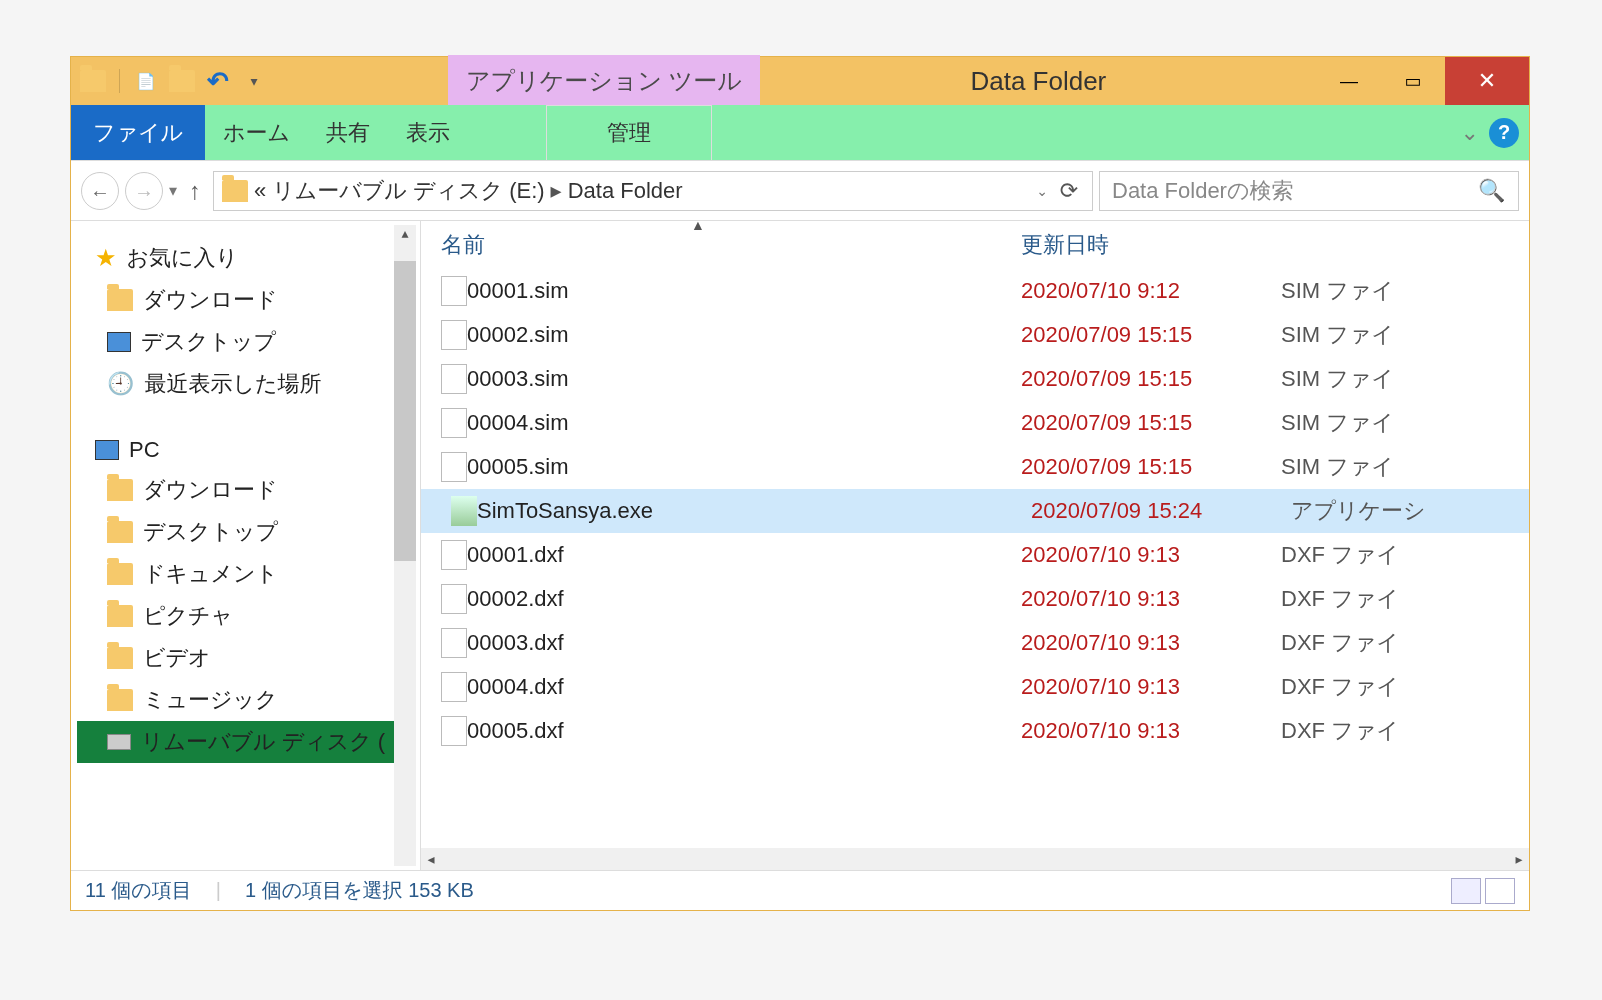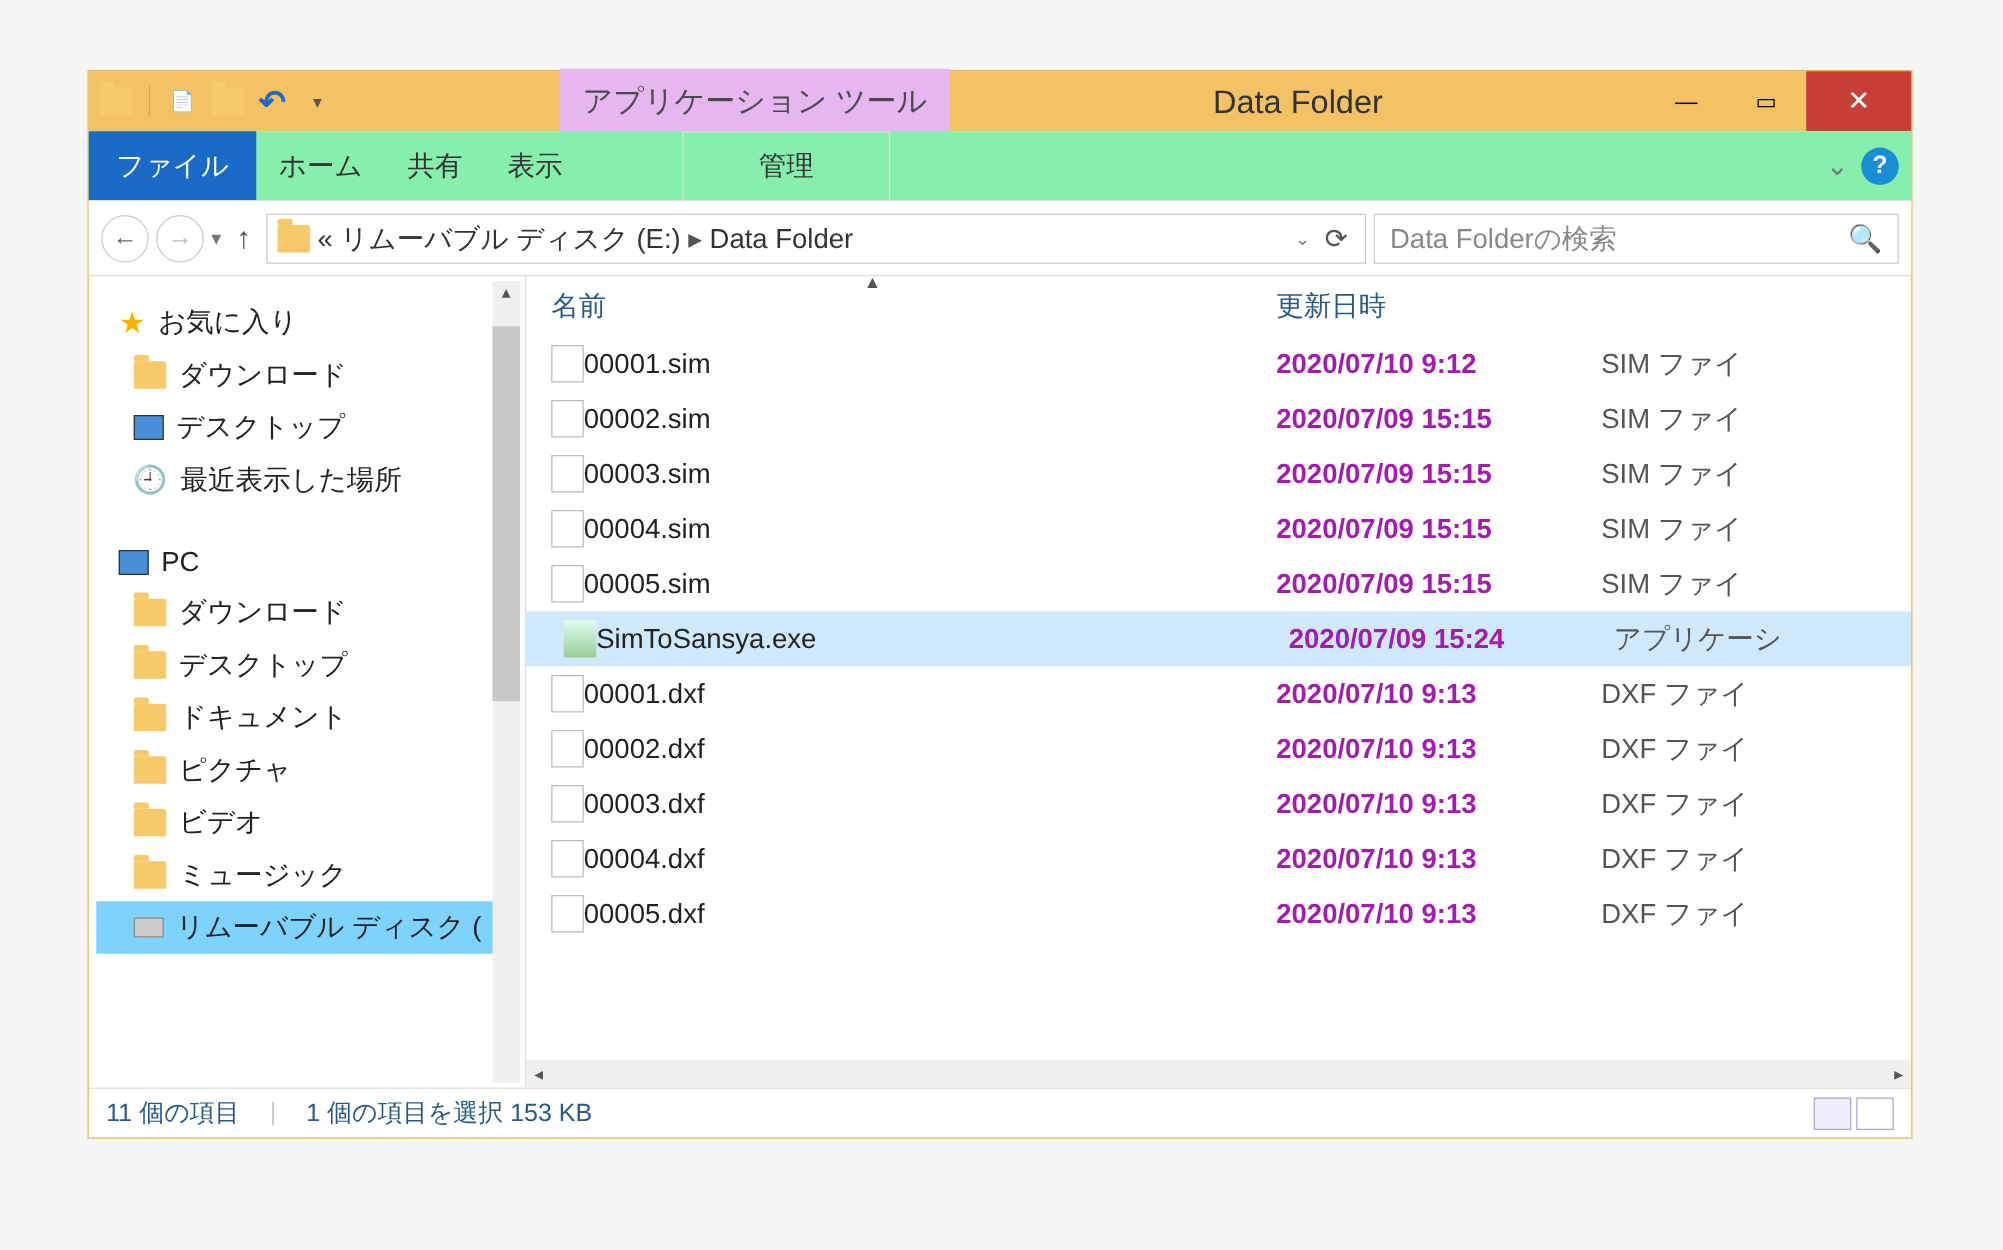--- a/index.html
+++ b/index.html
@@ -27,34 +27,34 @@
 .navbtn.disabled { color: #bbb; }
 .addr { flex: 1; height: 40px; border: 1px solid #ccc; display: flex; align-items: center; padding: 0 8px; gap: 6px; font-size: 22px; color: #333; }
 .addr .crumb { display: flex; align-items: center; gap: 10px; }
 .refresh { width: 30px; color: #555; text-align: center; }
 .search { width: 420px; height: 40px; border: 1px solid #ccc; display: flex; align-items: center; padding: 0 12px; font-size: 22px; color: #888; }
 .search .sicon { margin-left: auto; color: #333; }
 .body { flex: 1; display: flex; overflow: hidden; }
 .nav { width: 350px; border-right: 1px solid #ddd; padding: 10px 6px; font-size: 22px; color: #222; overflow: hidden; position: relative; }
 .nav-item { display: flex; align-items: center; gap: 10px; padding: 6px 10px 6px 30px; white-space: nowrap; }
 .nav-item.root { padding-left: 18px; margin-top: 6px; }
-.nav-item.sel { background: #7dd3fc; text-align: center; }
+.nav-item.sel { background: #15803d; text-align: center; }
 .nscroll { position: absolute; right: 4px; top: 4px; width: 22px; bottom: 4px; background: #f0f0f0; }
 .nscroll .thumb { background: #c8c8c8; height: 300px; margin-top: 18px; }
 .nscroll .arr { height: 18px; text-align: center; color: #555; font-size: 14px; }
 .files { flex: 1; display: flex; flex-direction: column; position: relative; }
 .cols { display: flex; height: 48px; border-bottom: 1px solid transparent; font-size: 22px; color: #2a5a8a; align-items: center; padding-left: 20px; }
 .col-name { width: 580px; }
 .col-name .sort { color: #555; font-size: 14px; position: absolute; left: 270px; top: -4px; }
 .col-date { width: 260px; font-family: Liberation Serif, serif; }
 .col-type { flex: 1; }
 .row { display: flex; align-items: center; height: 44px; font-size: 22px; color: #222; padding-left: 20px; }
 .row.sel { background: #cfe8fb; padding-left: 30px; }
 .row .cname { width: 580px; display: flex; align-items: center; gap: 0; }
-.row .cdate { width: 260px; color: #a21caf; font-weight: bold; }
+.row .cdate { width: 260px; color: #b91c1c; }
 .row .ctype { flex: 1; color: #555; white-space: nowrap; overflow: hidden; }
 .ficon { width: 26px; height: 30px; border: 1px solid #bbb; background: #fff; position: relative; }
 .ficon.exe { border: none; background: linear-gradient(#dfe, #9c9); }
 .hscroll { height: 22px; background: #f0f0f0; display: flex; align-items: center; margin-top: auto; }
 .hscroll .arr { width: 20px; text-align: center; color: #555; font-size: 14px; }
 .hscroll .track { flex: 1; }
 .status { height: 40px; border-top: 1px solid #ddd; display: flex; align-items: center; font-size: 20px; color: #2a5a8a; padding: 0 14px; gap: 24px; }
 .status .vbtns { margin-left: auto; display: flex; gap: 4px; }
 .vbtn { width: 30px; height: 26px; border: 1px solid #aac; background: #eef; }
 .folder-ic { width: 26px; height: 22px; background: #f6c96b; border-radius: 2px 2px 0 0; position: relative; }

